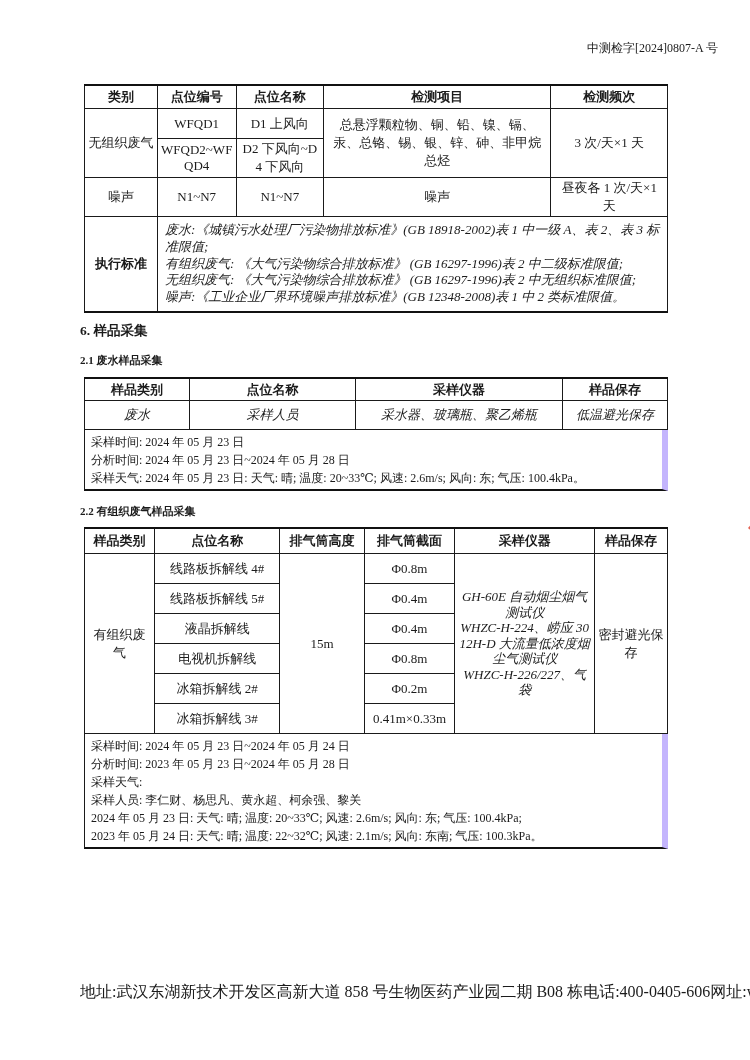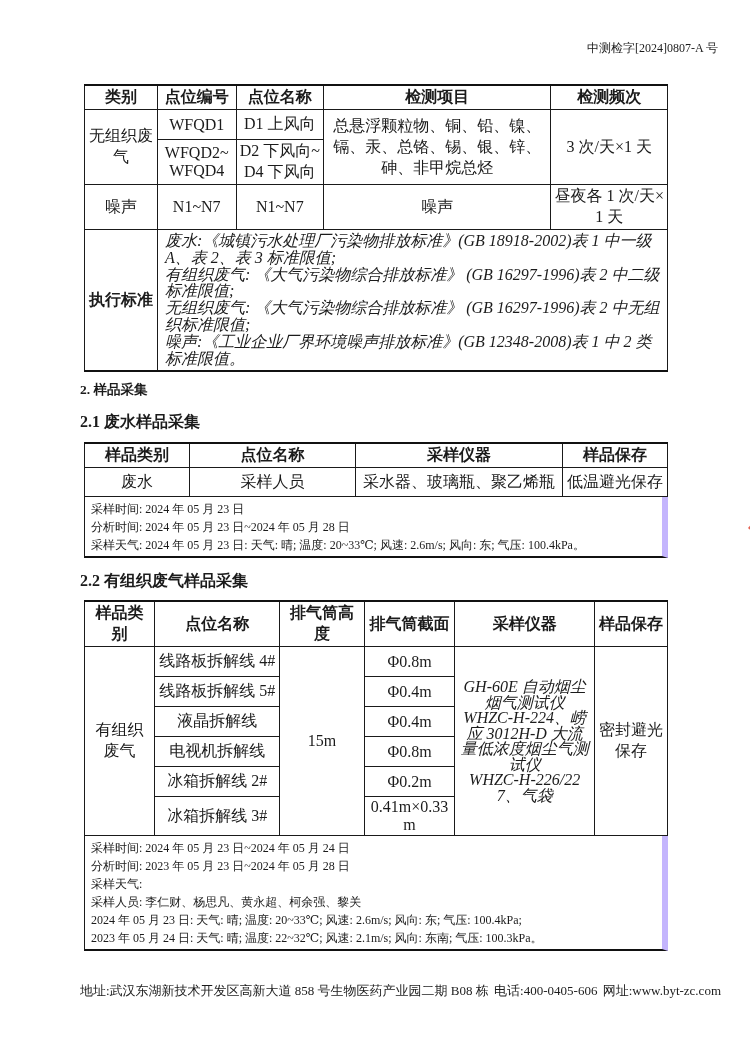--- a/index.html
+++ b/index.html
@@ -8,56 +8,56 @@
     background:#ffffff; overflow:hidden;
     font-family:"Liberation Serif","DejaVu Serif",serif;
     color:#1b1b1b;
     padding-left:23px;
   }
   .doc-ref { position:absolute; top:40px; right:55px; font-size:12px; }
 
   .content { position:absolute; top:84px; left:84px; width:584px; }
 
   table { border-collapse:collapse; width:100%; table-layout:fixed; }
-  td, th { border:1px solid #1a1a1a; font-size:16px; text-align:center;
+  td, th { border:1px solid #1a1a1a; font-size:13px; text-align:center;
            padding:1px 3px; vertical-align:middle; word-break:break-all; }
   th { font-weight:700; }
   .t-outer { border-top:2.5px solid #111; border-bottom:2.5px solid #111; }
   .t-open-bottom { border-top:2.5px solid #111; }
 
   .t1 th { height:20px; }
   .t1 .r1 td { height:27px; }
   .t1 .r2 td { height:34px; }
   .t1 .r3 td { height:24px; }
   .exec-cell { text-align:left; padding:3px 7px; height:88px; line-height:16.8px; }
   .preline { white-space:pre-line;font-style:italic; }
 
   .h-sec { font-size:13.5px; font-weight:700; margin:9px 0 0 -4px; }
-  .h-sub { font-size:16px; font-weight:700; margin:13px 0 0 -4px; }
+  .h-sub { font-size:11px; font-weight:700; margin:13px 0 0 -4px; }
 
   .t21 { margin-top:9px; }
   .t21 th { height:19px; }
-  .t21 td { height:26px; }
+  .t21 td { height:26px;font-style:italic; }
 
   .infobox {
     border-left:1px solid #1a1a1a; border-right:6px solid #c4b5fd;
     border-bottom:2.5px solid #111;
     padding:3px 6px 2px 6px; font-size:12px; line-height:18px;
   }
   .info-line { white-space:nowrap; }
 
   .t22 { margin-top:8px; }
   .t22 th { height:22px; }
   .t22 td { height:27px; }
   .inst-cell { line-height:15.5px; padding:2px 4px; }
 
   .footer-page { position:absolute; top:949px; left:0; width:100%;
     text-align:center; font-size:12px; letter-spacing:1px; }
   .footer-addr { position:absolute; top:982px; left:80px; right:52px;
-    display:flex; justify-content:space-between; font-size:13px; white-space:nowrap; }
+    display:flex; justify-content:space-between; font-size:16px; white-space:nowrap; }
 
   .stamp { position:absolute; top:414px; right:0; width:28px; height:122px;
     overflow:hidden; pointer-events:none; }
   .stamp-bar { position:absolute; left:3px; top:24px; width:30px; height:4.5px;
     background:#dd3b28; transform:rotate(-38deg); border-radius:2px; opacity:.88; }
   .stamp-chars { position:absolute; left:24px; top:40px; color:#dd3b28;
     font-size:12px; font-weight:700; letter-spacing:3px; white-space:nowrap;
     transform:rotate(82deg); transform-origin:left top; opacity:.85; }
   .stamp-tick { position:absolute; left:2px; top:108px; width:14px; height:4px;
     background:#dd3b28; transform:rotate(-50deg); opacity:.8; }
@@ -108,21 +108,21 @@
       <tr>
         <th>执行标准</th>
         <td colspan="4" class="exec-cell preline">废水:《城镇污水处理厂污染物排放标准》(GB 18918-2002)表 1 中一级 A、表 2、表 3 标准限值;
 有组织废气: 《大气污染物综合排放标准》 (GB 16297-1996)表 2 中二级标准限值;
 无组织废气: 《大气污染物综合排放标准》 (GB 16297-1996)表 2 中无组织标准限值;
 噪声:《工业企业厂界环境噪声排放标准》(GB 12348-2008)表 1 中 2 类标准限值。</td>
       </tr>
     </tbody>
       </table>
 
-    <div class="h-sec">2. 样品采集</div>
+    <div class="h-sec">6. 样品采集</div>
     <div class="h-sub">2.1 废水样品采集</div>
 
     <table class="t21 t-open-bottom">
       <colgroup>
         <col style="width:18%">
           <col style="width:28.5%">
           <col style="width:35.5%">
           <col style="width:18%">
       </colgroup>
       <tbody>

